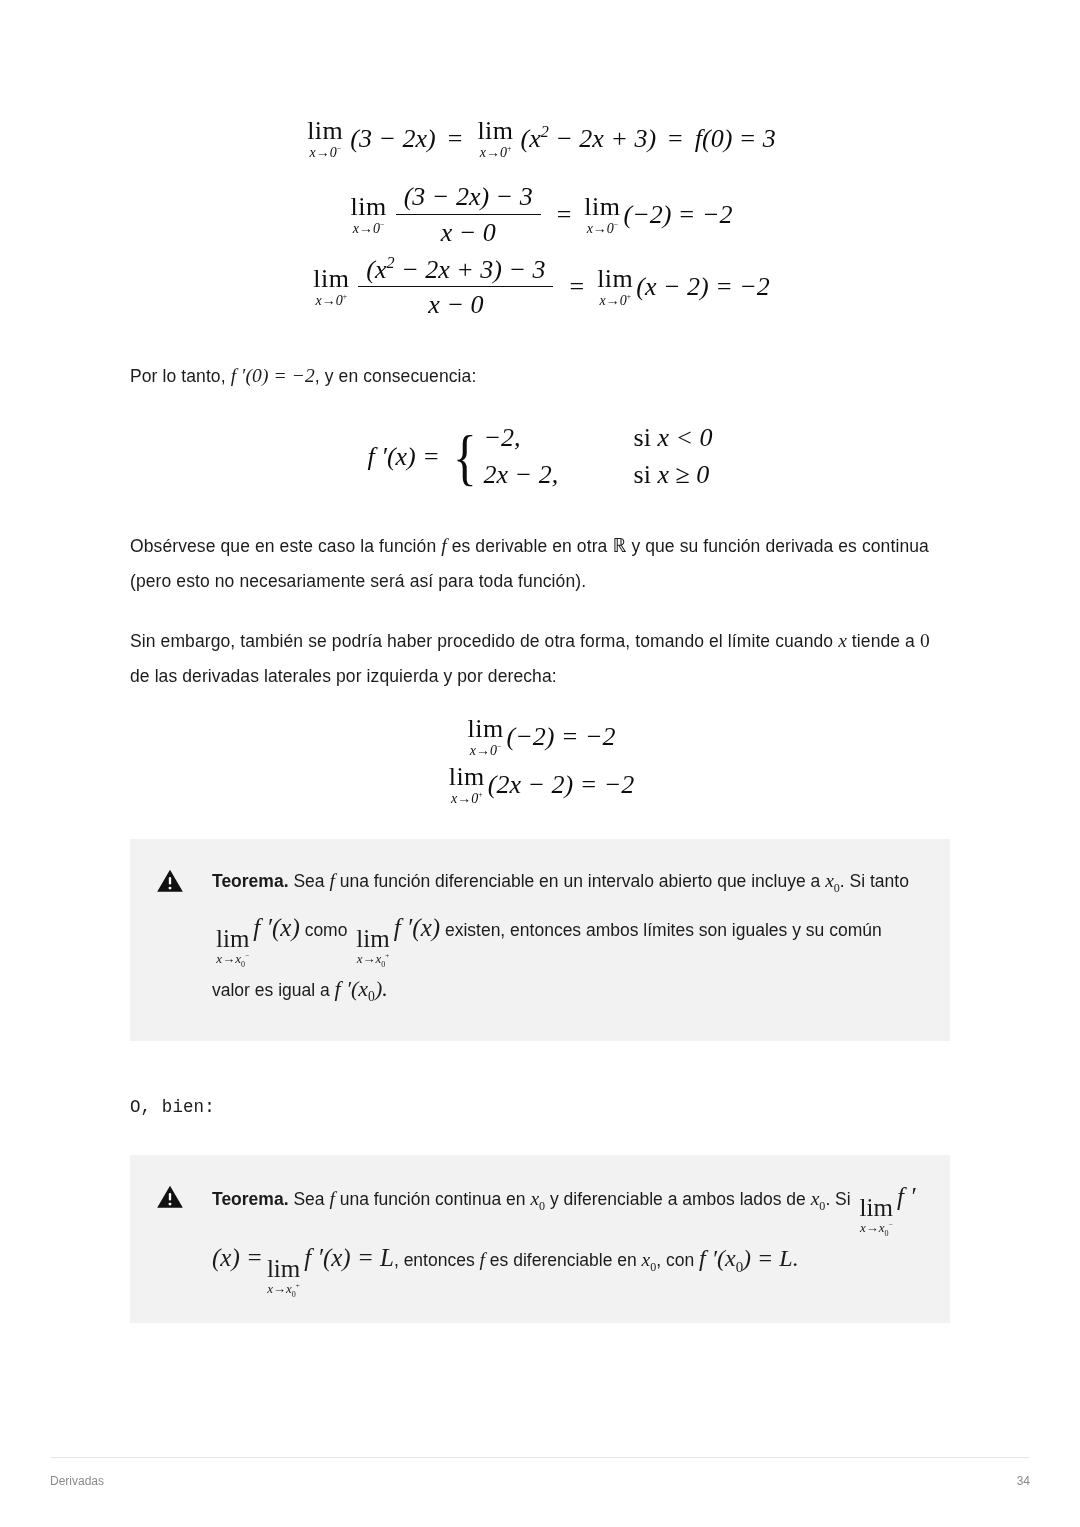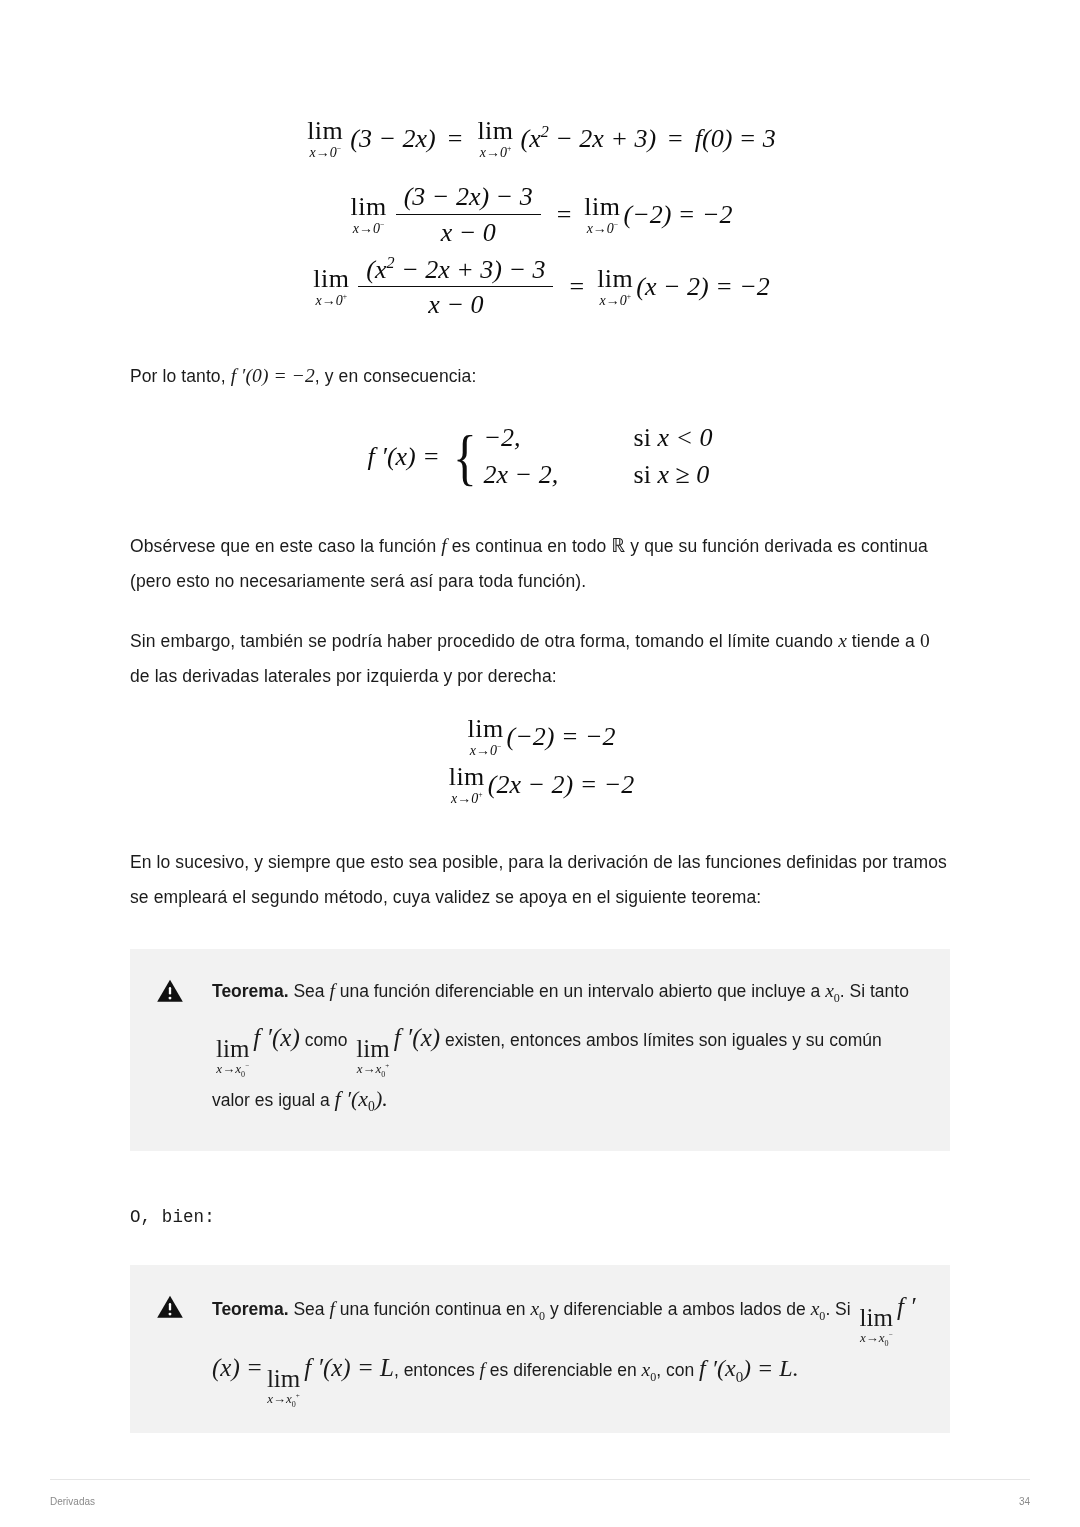--- a/index.html
+++ b/index.html
@@ -167,27 +167,27 @@
     font-family: "Liberation Serif", serif;
   }
   .ilim .op { font-style: normal; font-size: 25px; }
   .ilim .sub { font-size: 13px; font-style: italic; margin-top: 1px; white-space: nowrap; }
 
   
   .footer {
     position: absolute;
     left: 50px;
     right: 50px;
-    bottom: 20px;
+    bottom: 39px;
     border-top: 1px solid #e6e6e6;
     padding-top: 16px;
     display: flex;
     justify-content: space-between;
     align-items: center;
-    font-size: 10px;
+    font-size: 12px;
     color: #8a8a8a;
   }
 </style>
 </head>
 <body>
 
 <div class="page">
 
   <div class="display" style="margin-top:118px;">
     <span class="lim">
@@ -256,21 +256,21 @@
         </span>
         <span class="row">
           <span class="c1">2x − 2,</span>
           <span class="c2"><span class="mu">si </span><span>x ≥ 0</span></span>
         </span>
       </span>
     </span>
   </div>
 
   <p class="para" style="margin-top:34px;">
-    <span>Obsérvese que en este caso la función </span><span class="m">f</span><span> es continua en todo </span><span class="m mu">ℝ</span><span> y que su función derivada es continua (pero esto no necesariamente será así para toda función).</span>
+    <span>Obsérvese que en este caso la función </span><span class="m">f</span><span> es derivable en otra </span><span class="m mu">ℝ</span><span> y que su función derivada es continua (pero esto no necesariamente será así para toda función).</span>
   </p>
 
   <p class="para" style="margin-top:24px;">
     <span>Sin embargo, también se podría haber procedido de otra forma, tomando el límite cuando </span><span class="m">x</span><span> tiende a </span><span class="m mu">0</span><span> de las derivadas laterales por izquierda y por derecha:</span>
   </p>
 
   <div class="display" style="margin-top:22px;">
     <div style="display:flex;justify-content:center;align-items:center;">
       <span class="lim">
         <span class="op">lim</span>
@@ -280,21 +280,20 @@
     </div>
     <div style="display:flex;justify-content:center;align-items:center;margin-top:6px;">
       <span class="lim">
         <span class="op">lim</span>
         <span class="sub"><span>x→0</span><span class="sgn">+</span></span>
       </span>
       <span class="expr">(2x − 2) = −2</span>
     </div>
   </div>
 
-  <p class="para" style="margin-top:40px;">En lo sucesivo, y siempre que esto sea posible, para la derivación de las funciones definidas por tramos se empleará el segundo método, cuya validez se apoya en el siguiente teorema:</p>
 
   <div class="callout" style="margin-top:34px;">
     <span class="warn">
       <svg viewBox="0 0 24 24" width="28" height="28" aria-hidden="true">
         <path d="M12 2.4 L23 21.2 L1 21.2 Z" fill="#111111"></path>
         <rect x="11" y="8.6" width="2" height="6.4" rx="1" fill="#ffffff"></rect>
         <circle cx="12" cy="18.1" r="1.25" fill="#ffffff"></circle>
       </svg>
     </span>
     <div class="body">

